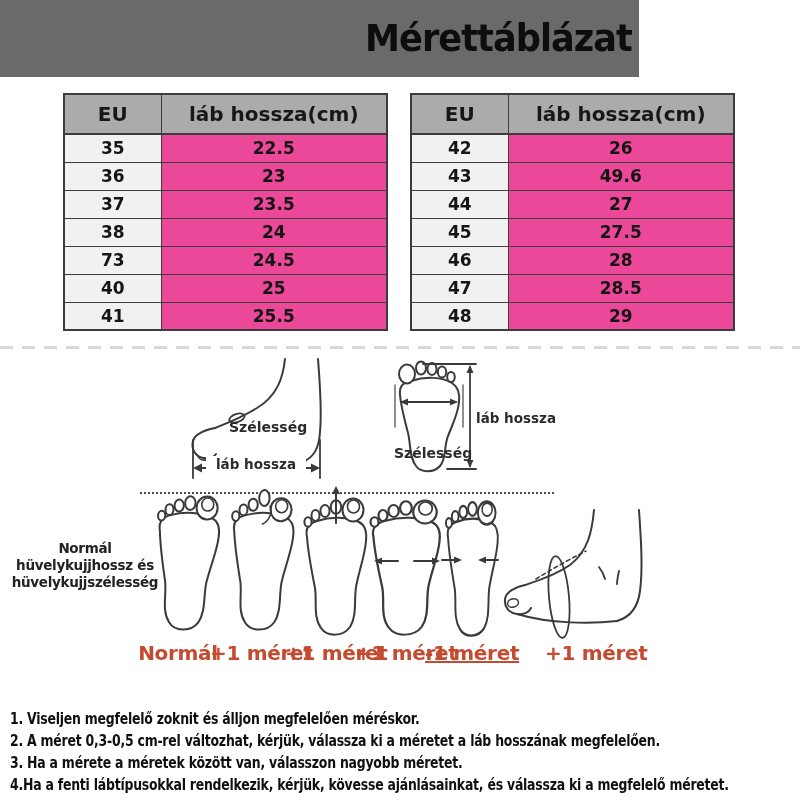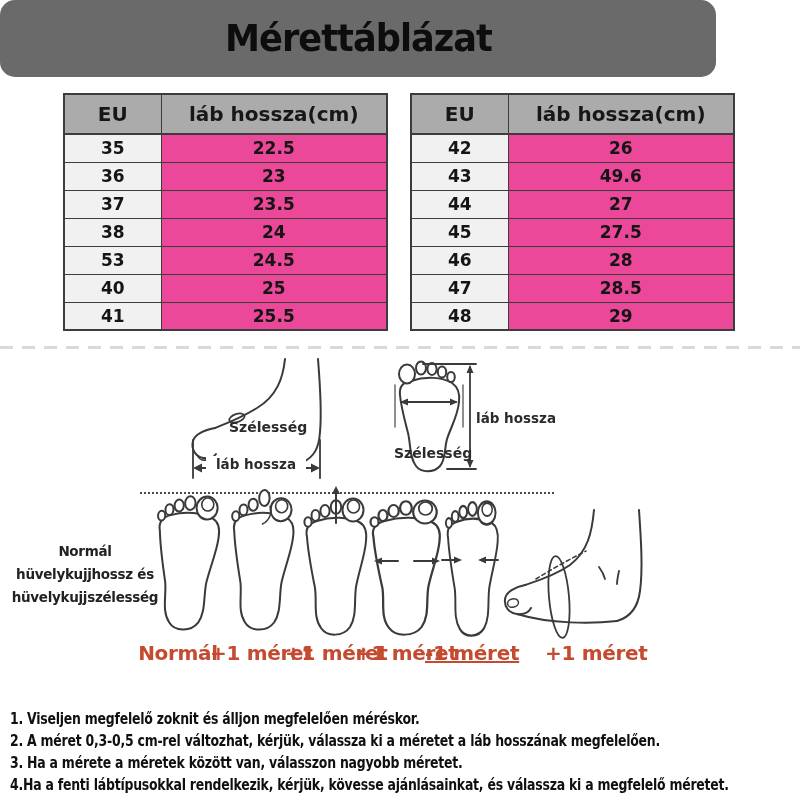--- a/index.html
+++ b/index.html
@@ -3,23 +3,23 @@
 <meta charset="utf-8">
 <style>
   * { margin:0; padding:0; box-sizing:border-box; }
   html,body { background:#ffffff; }
   .page {
     position:relative; width:800px; height:800px; overflow:hidden;
     background:#ffffff; font-family:"DejaVu Sans", sans-serif; color:#151515;
   }
   
   .banner {
-    position:absolute; left:0; top:0; width:716px; height:77px;
+    position:absolute; left:0; top:0; width:639px; height:77px;
     background:var(--page-header-bg, #6a6a6a);
-    display:flex; align-items:center; justify-content:center;border-radius:15px;
+    display:flex; align-items:center; justify-content:flex-end;
   }
   .banner h1 {
     font-size:37px; font-weight:700; color:#0d0d0d; letter-spacing:-1px;
     transform:scaleX(.95);
   }
   
   table.size-table {
     position:absolute; top:93px; border-collapse:collapse;
     table-layout:fixed; width:323px;
   }
@@ -49,21 +49,21 @@
   .lbl-top-width   { left:394px; top:445px; font-size:14px; }
   .lbl-top-length  { left:476px; top:410px; font-size:13.5px; }
   svg.fig { position:absolute; overflow:visible; }
   
   .dotted-line {
     position:absolute; left:140px; top:492px; width:414px; height:0;
     border-top:2px dotted #4a4a4a;
   }
   .foot-caption {
     position:absolute; left:8px; top:540px; width:154px; text-align:center;
-    font-size:13.5px; font-weight:700; letter-spacing:-0.3px; line-height:23px; color:#222;
+    font-size:13.5px; font-weight:700; letter-spacing:-0.3px; line-height:17px; color:#222;
   }
   .ft-label {
     position:absolute; top:641px; width:90px; text-align:center;
     font-size:20px; font-weight:700; letter-spacing:-0.3px;
     color:var(--accent-red, #c44a30); white-space:nowrap;
   }
   .ftl-1 { left:133px; } .ftl-2 { left:210px; } .ftl-3 { left:285px; }
   .ftl-4 { left:355px; } .ftl-5 { left:425px;text-decoration:underline; } .ftl-6 { left:545px; }
   
   .notes {
@@ -103,21 +103,21 @@
         </tr>
       <tr>
           <td class="size-col">37</td>
           <td>23.5</td>
         </tr>
       <tr>
           <td class="size-col">38</td>
           <td>24</td>
         </tr>
       <tr>
-          <td class="size-col">53</td>
+          <td class="size-col">73</td>
           <td>24.5</td>
         </tr>
       <tr>
           <td class="size-col">40</td>
           <td>25</td>
         </tr>
       <tr>
           <td class="size-col">41</td>
           <td>25.5</td>
         </tr>

